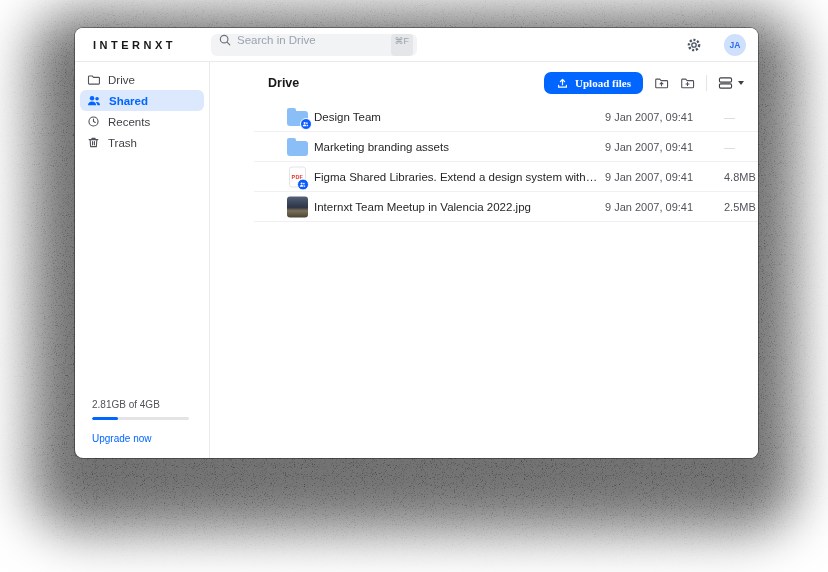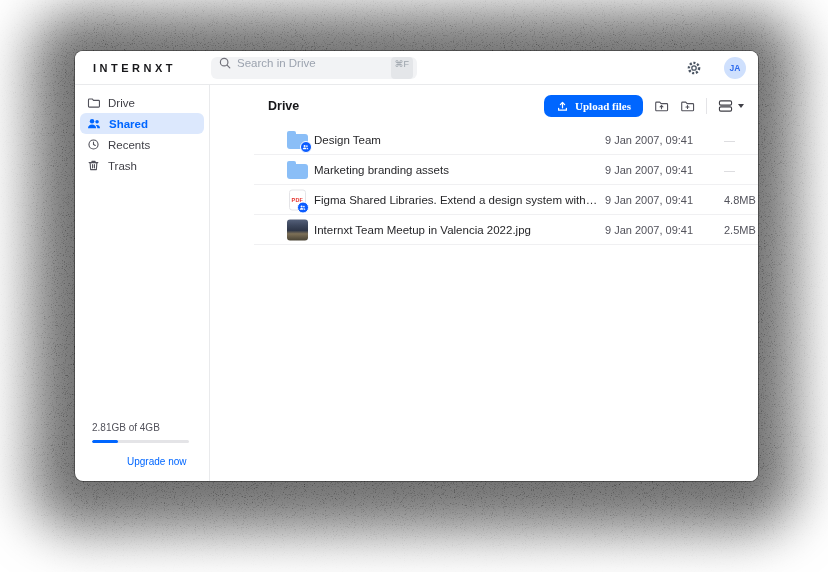--- a/index.html
+++ b/index.html
@@ -5,21 +5,21 @@
   * { margin:0; padding:0; box-sizing:border-box; }
   html,body { width:828px; height:572px; background:#fff; font-family:"Liberation Sans", sans-serif; }
   .stage { position:relative; width:828px; height:572px; overflow:hidden; background:#fff; }
 
   
   .blob { position:absolute; left:32px; top:12px; right:32px; bottom:42px; background:#000; border-radius:46px; filter:blur(26px); }
   .grain-svg { position:absolute; inset:0; width:100%; height:100%; }
   .grain-screen { mix-blend-mode:screen; opacity:.45; }
 
   
-  .window { position:absolute; left:75px; top:51px; width:683px; height:430px; background:#fff; border-radius:8px; overflow:hidden; display:flex; flex-direction:column; box-shadow:0 0 0 1px rgba(0,0,0,.35); }
+  .window { position:absolute; left:75px; top:28px; width:683px; height:430px; background:#fff; border-radius:8px; overflow:hidden; display:flex; flex-direction:column; box-shadow:0 0 0 1px rgba(0,0,0,.35); }
 
   
   .topbar { flex:0 0 34px; display:flex; align-items:center; border-bottom:1px solid #e9eaec; background:#fff; }
   .brand { width:135px; padding-left:18px; font-size:11px; font-weight:bold; letter-spacing:3.5px; color:#18181b; }
   .search { width:206px; height:22px; margin-left:1px; background:#f2f3f5; border-radius:6px; display:flex; gap:6px; padding:0 4px 0 8px; cursor:text; }
   .search svg { flex:0 0 auto; }
   .search-ph { flex:1; font-size:11.5px; color:#9ca3af; white-space:nowrap; overflow:hidden; }
   .kbd { background:#e4e6e9; color:#9aa1a9; font-size:9px; line-height:1; border-radius:4px; padding:3px 4px; }
   .top-right { margin-left:auto; display:flex; align-items:center; gap:22px; padding-right:12px; }
   .gear-btn { color:#4b5563; display:flex; cursor:pointer; }
@@ -29,21 +29,21 @@
   .body { flex:1; display:flex; min-height:0;gap:44px; }
   .sidebar { flex:0 0 135px; border-right:1px solid #e9eaec; display:flex; flex-direction:column; padding:7px 4px 14px; }
   .nav-item { display:flex; align-items:center; gap:8px; height:21px; padding:0 7px; margin:0 1px; border-radius:6px; font-size:11.5px; color:#3f3f46; cursor:pointer; }
   .nav-item .ic { display:flex; color:#52525b; }
   .nav-item.active { background:#dce8fd; color:#0066ff; font-weight:bold; }
   .nav-item.active .ic { color:#0066ff; }
   .storage { margin-top:auto; padding:0 16px 0 13px; }
   .storage-label { font-size:10px; color:#52525b; }
   .storage-bar { margin-top:7px; height:3px; background:#e4e4e7; border-radius:2px; overflow:hidden; cursor:default; }
   .storage-fill { height:100%; background:#0066ff; border-radius:2px; }
-  .upgrade { margin-top:13px; font-size:10px; color:#0066ff; cursor:pointer;margin-left:35px; }
+  .upgrade { margin-top:13px; font-size:10px; color:#0066ff; cursor:pointer; }
 
   
   .main { flex:1; display:flex; flex-direction:column; min-width:0; background:#fff; }
   .main-header { display:flex; align-items:center; padding:10px 14px 8px; }
   .crumb { font-size:12.5px; font-weight:bold; color:#18181b; }
   .actions { margin-left:auto; display:flex; align-items:center; gap:11px; }
   .upload-btn { height:22px; background:#0066ff; color:#fff; border:none; border-radius:7px; font-size:11px; font-weight:bold; font-family:Liberation Serif, serif; display:flex; align-items:center; gap:6px; padding:0 12px; cursor:pointer; }
   .icon-btn { color:#52525b; display:flex; cursor:pointer; background:none; border:none; padding:0; }
   .v-div { width:1px; height:16px; background:#e4e4e7; }
   .view-toggle { display:flex; align-items:center; gap:5px; color:#3f3f46; cursor:pointer; }

